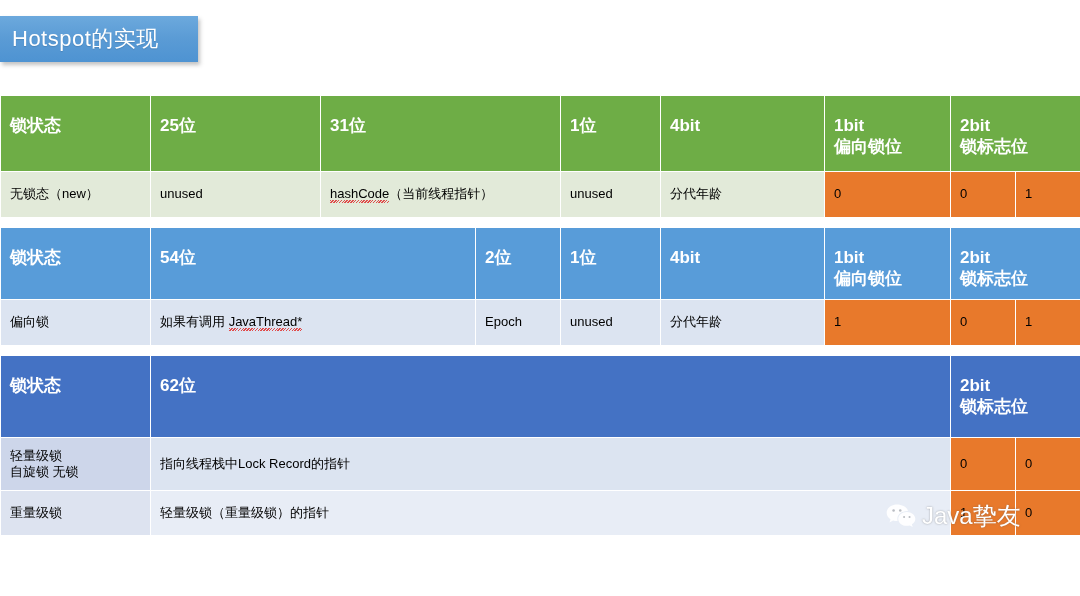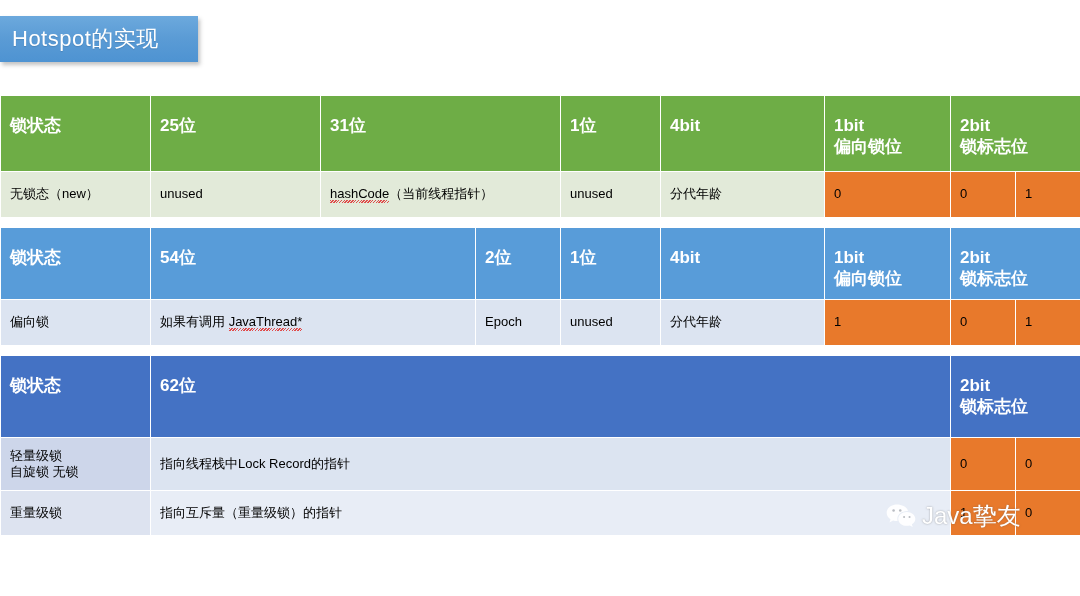--- a/index.html
+++ b/index.html
@@ -184,21 +184,21 @@
         <td class="cell-blue-first" style="height:52px">
           <div>轻量级锁</div>
           <div>自旋锁 无锁</div>
         </td>
         <td class="cell-blue">指向线程栈中Lock Record的指针</td>
         <td class="cell-orange">0</td>
         <td class="cell-orange">0</td>
       </tr>
       <tr>
         <td class="cell-blue-first-alt" style="height:44px">重量级锁</td>
-        <td class="cell-blue-alt">指向互斥量（重量级锁）的指针</td>
+        <td class="cell-blue-alt">轻量级锁（重量级锁）的指针</td>
         <td class="cell-orange">1</td>
         <td class="cell-orange">0</td>
       </tr>
     </tbody>
   </table>
 
   <div class="watermark">
     <svg class="wechat-ico" viewBox="0 0 32 27">
       <path d="M11.6 1.2C5.5 1.2 0.7 5.2 0.7 10.1c0 2.8 1.6 5.3 4.1 6.9L3.7 20.3l3.9-2c1.2 0.4 2.5 0.6 3.9 0.6 0.3 0 0.6 0 0.9 0 -0.2-0.7-0.3-1.4-0.3-2.1 0-4.7 4.6-8.5 10.4-8.5 0.4 0 0.7 0 1.1 0.1C22.7 4.3 17.7 1.2 11.6 1.2z" fill="#ffffff" opacity="0.92"></path>
       <circle cx="8.1" cy="7.6" r="1.35" fill="#b9bcc2"></circle>

